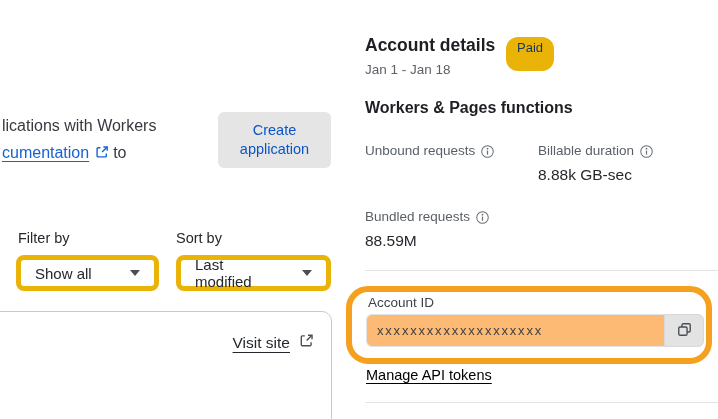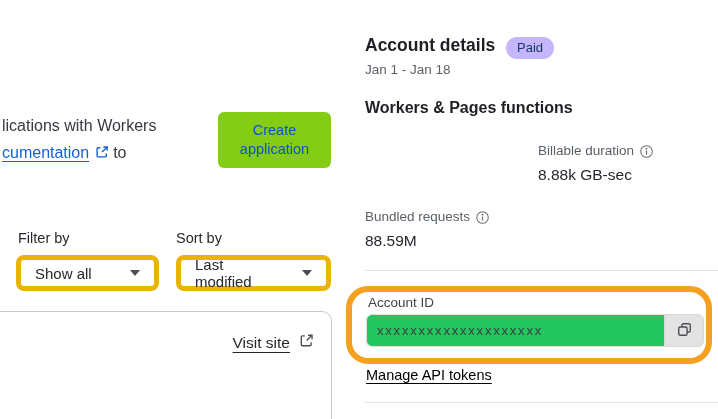--- a/index.html
+++ b/index.html
@@ -4,21 +4,21 @@
 <style>
   * { margin:0; padding:0; box-sizing:border-box; }
   body { background:#ffffff; font-family:"Liberation Sans", sans-serif; }
   .screen { position:relative; width:718px; height:419px; background:#ffffff; overflow:hidden; }
 
   
   .intro { position:absolute; left:2px; top:112px; font-size:16px; line-height:27px; color:#36393f; white-space:nowrap; }
   .intro-link { color:#1462D4; text-decoration:underline; text-underline-offset:3px; cursor:pointer; }
   .ext-icon { display:inline-block; vertical-align:-2px; margin:0 3px 0 5px; }
 
-  .create-btn { position:absolute; left:218px; top:112px; width:113px; height:56px; background:#84cc16;
+  .create-btn { position:absolute; left:218px; top:112px; width:113px; height:56px; background:#e5e5e5;
     color:#0A55C6; border:none; border-radius:6px; font-size:14.5px; line-height:19px; text-align:center;
     font-family:inherit; cursor:pointer; padding:0 10px; }
 
   .field-label { position:absolute; top:230px; font-size:14.5px; color:#24282d; }
   .filter-label { left:18px; } .sort-label { left:176px; }
 
   .select { position:absolute; top:255px; height:36px; background:#fff; border:5px solid #eab308;
     border-radius:8px; display:flex; align-items:center; justify-content:space-between; padding:0 14px;
     font-size:15px; color:#24282d; cursor:pointer; }
   .select-showall { left:16px; width:143px; }
@@ -27,40 +27,40 @@
     border-top:6px solid #4a4f55; flex:0 0 auto; margin-left:8px; }
 
   .site-card { position:absolute; left:-24px; top:311px; width:356px; height:160px; background:#fff;
     border:1.5px solid #c9c9c9; border-radius:10px; }
   .visit-row { position:absolute; right:16px; top:20px; display:flex; align-items:center; gap:8px; }
   .visit-link { font-size:15.5px; font-weight:500; color:#24282d; text-decoration:underline;
     text-underline-offset:4px; cursor:pointer; }
 
   
   .panel-title { position:absolute; left:365px; top:35px; font-size:17.5px; font-weight:700; color:#1d1f23; }
-  .badge { position:absolute; left:506px; top:37px; background:#c4b5fd; color:#14395F; font-size:13px;
-    font-weight:500; padding:3px 11px 4px; border-radius:12px; }
+  .badge { position:absolute; left:506px; top:37px; background:#eab308; color:#14395F; font-size:13px;
+    font-weight:500; padding:3px 11px 16px; border-radius:12px; }
   .date-range { position:absolute; left:365px; top:62px; font-size:13.5px; color:#5d6167; }
   .usage-title { position:absolute; left:365px; top:99px; font-size:16px; font-weight:700; color:#1d1f23; }
 
   .stat { position:absolute; }
   .stat-a { left:365px; top:143px; } .stat-b { left:538px; top:143px; } .stat-c { left:365px; top:209px; }
   .stat-label-row { display:flex; align-items:center; gap:6px; font-size:13.5px; color:#595f66; line-height:16px; }
   .stat-value { margin-top:7px; font-size:15.5px; color:#24282d; }
   .info-icon { display:inline-flex; cursor:pointer; }
 
   .divider { position:absolute; left:365px; width:353px; height:1px; background:#e4e4e4; }
   .divider-1 { top:270px; } .divider-2 { top:402px; }
 
   .highlight-ring { position:absolute; left:346px; top:286px; width:366px; height:78px;
     border:6px solid #F5A01E; border-radius:22px; pointer-events:none; }
 
   .aid-label { position:absolute; left:368px; top:295px; font-size:13.5px; color:#3e434a; }
   .aid-group { position:absolute; left:366px; top:314px; width:338px; height:33px; display:flex; }
-  .aid-input { flex:1; min-width:0; background:#22c55e; border:1px solid #e3e3e3; border-right:none;
+  .aid-input { flex:1; min-width:0; background:#fdba74; border:1px solid #e3e3e3; border-right:none;
     border-radius:6px 0 0 6px; font-size:13px; letter-spacing:1.8px; color:#3a3f45; padding:0 10px;
     font-family:inherit; outline:none; }
   .copy-btn { width:40px; background:#e3e3e3; border:1px solid #d8d8d8; border-radius:0 6px 6px 0;
     display:flex; align-items:center; justify-content:center; cursor:pointer; }
 
   .manage-link { position:absolute; left:366px; top:367px; font-size:14.5px; color:#000000;
     text-decoration:underline; text-underline-offset:3px; cursor:pointer; }
 </style>
 </head>
 <body>
@@ -100,20 +100,30 @@
           </svg></span>
     </div>
   </div>
 
   <div class="panel-title">Account details</div>
   <div class="badge">Paid</div>
   <div class="date-range">Jan 1 - Jan 18</div>
   <div class="usage-title">Workers &amp; Pages functions</div>
 
   <div class="stat stat-a">
+    <div class="stat-label-row">
+      <span>Unbound requests</span>
+      <span class="info-icon">
+          <svg width="13" height="13" viewBox="0 0 14 14">
+            <circle cx="7" cy="7" r="6.2" fill="none" stroke="#6b7075" stroke-width="1.1"></circle>
+            <rect x="6.35" y="6" width="1.3" height="4.4" fill="#6b7075"></rect>
+            <circle cx="7" cy="4" r="0.95" fill="#6b7075"></circle>
+          </svg>
+        </span>
+    </div>
   </div>
 
   <div class="stat stat-b">
     <div class="stat-label-row">
       <span>Billable duration</span>
       <span class="info-icon">
           <svg width="13" height="13" viewBox="0 0 14 14">
             <circle cx="7" cy="7" r="6.2" fill="none" stroke="#6b7075" stroke-width="1.1"></circle>
             <rect x="6.35" y="6" width="1.3" height="4.4" fill="#6b7075"></rect>
             <circle cx="7" cy="4" r="0.95" fill="#6b7075"></circle>

